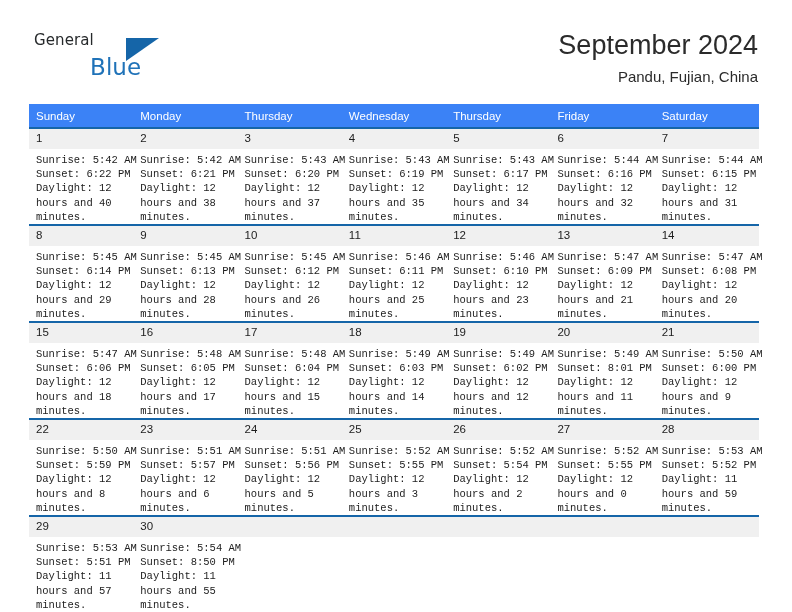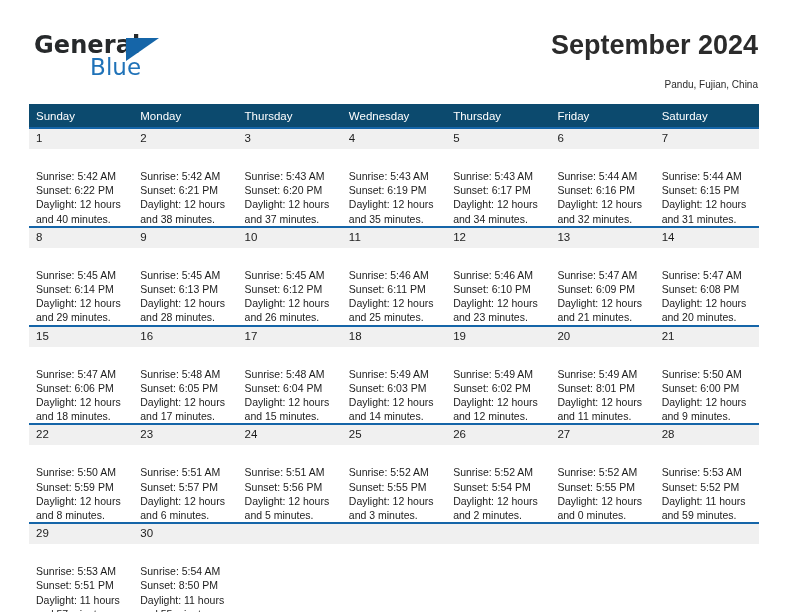--- a/index.html
+++ b/index.html
@@ -32,25 +32,25 @@
     position: absolute;
     left: 34px;
     top: 31px;
     width: 180px;
     height: 56px;
   }
   .logo-general {
     position: absolute;
     left: 0;
     top: 0;
-    font-size: 24px;
+    font-size: 15px;
     letter-spacing: .1px;
     color: #26292b;
     font-family: "DejaVu Sans", sans-serif;
-    font-weight: 700;
+    font-weight: 400;
   }
   .logo-blue {
     position: absolute;
     left: 56px;
     top: 23px;
     font-size: 23px;
     letter-spacing: .1px;
     color: #1f72b8;
     font-family: "DejaVu Sans", sans-serif;
     font-weight: 400;
@@ -68,45 +68,45 @@
   .title-block {
     position: absolute;
     right: 34px;
     top: 28px;
     text-align: right;
   }
   .cal-title {
     font-size: 27px;
     color: #2b2b2b;
     font-family: "Liberation Sans", sans-serif;
-    font-weight: 700;
+    font-weight: 400;
     line-height: 34px;
     white-space: nowrap;
   }
   .cal-subtitle {
-    margin-top: 14px;
-    font-size: 10px;
+    margin-top: 6px;
+    font-size: 15px;
     color: #2b2b2b;
     font-family: "Liberation Sans", sans-serif;
     font-weight: 400;
     line-height: 18px;
     white-space: nowrap;
   }
 
   
   .calendar {
     position: absolute;
     left: 29px;
     top: 104px;
     width: 730px;
     border-collapse: collapse;
     table-layout: fixed;
   }
   .calendar th {
-    background: #0c4a6e;
+    background: #3b82f6;
     color: #ffffff;
     font-size: 11.5px;
     font-weight: 400;
     text-align: left;
     padding: 5px 0 5px 7px;
     height: 13px;
     font-family: "Liberation Sans", sans-serif;
     border: none;
   }
   .calendar td {
@@ -125,25 +125,25 @@
     font-size: 11.5px;
     color: #1c1c1c;
     padding: 3px 0 4px 7px;
     line-height: 13px;
     min-height: 13px;
   }
   .daynum.empty {
     color: transparent;
   }
   .details {
-    padding: 20px 6px 0 7px;
+    padding: 4px 6px 0 7px;
     font-size: 10.5px;
     line-height: 14.2px;
     color: #1c1c1c;
-    font-family: Liberation Sans, sans-serif;
+    font-family: Liberation Mono, monospace;
   }
   .details div {
     white-space: nowrap;
   }
   .details .daylight-wrap {
     white-space: normal;
   }
 </style>
 </head>
 <body>

